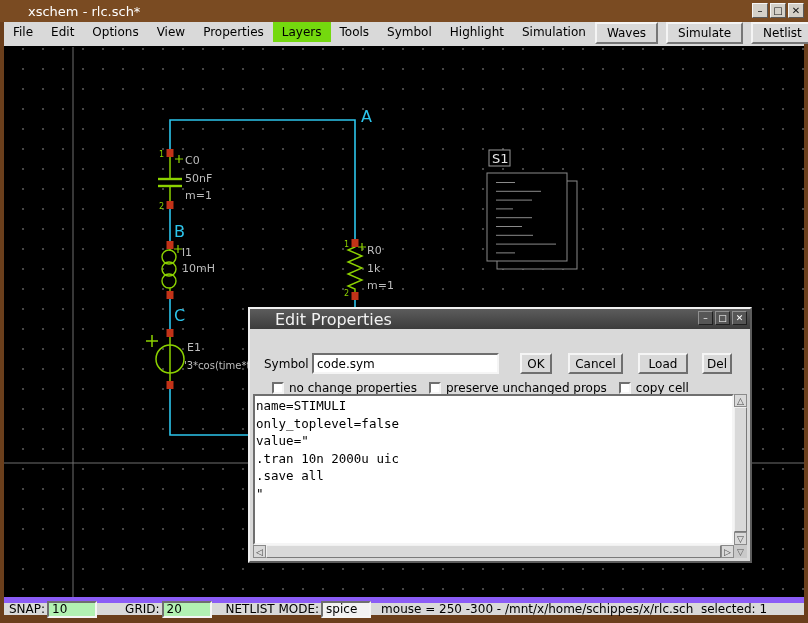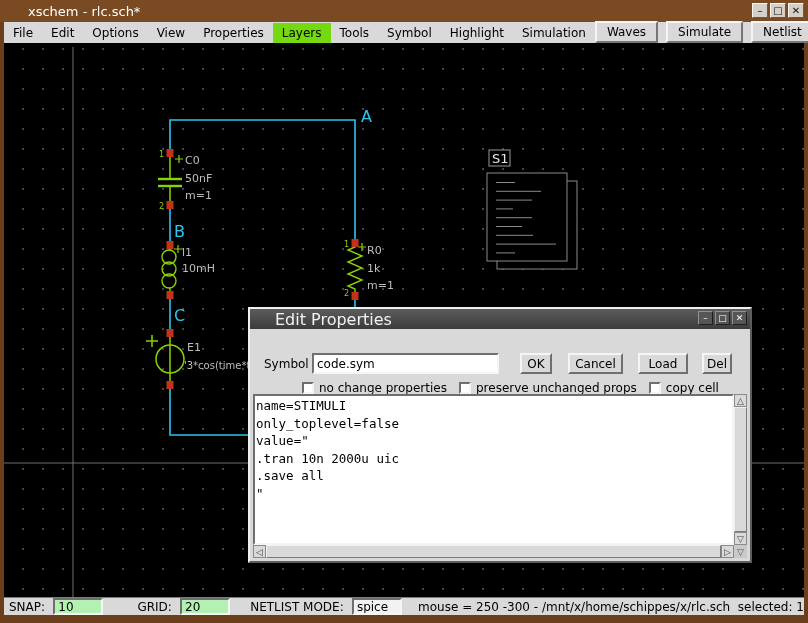--- a/index.html
+++ b/index.html
@@ -6,21 +6,21 @@
   *{box-sizing:border-box;font-family:"DejaVu Sans",sans-serif;}
   #win{position:relative;width:808px;height:623px;background:var(--frame-brown,#6b3f1c);overflow:hidden;text-decoration:underline;}
 
   
   #titlebar{position:absolute;left:0;top:0;width:808px;height:22px;background:var(--titlebar-brown,#7a4b22);display:flex;align-items:center;}
   #titlebar .title{color:#fff;font-size:13px;margin-left:28px;}
   .winbtns{position:absolute;right:4px;top:3px;display:flex;gap:2px;}
   .winbtn{width:16px;height:15px;background:#d4d0c8;border:1px solid;border-color:#f5f5f5 #5a5a5a #5a5a5a #f5f5f5;color:#111;font-size:10px;line-height:13px;text-align:center;cursor:default;}
 
   
-  #menubar{position:absolute;left:4px;top:22px;width:800px;height:25px;background:var(--menu-bg,#d9d9d9);display:flex;align-items:flex-end;font-size:12px;color:#000;border-bottom:4px solid #000000;}
+  #menubar{position:absolute;left:4px;top:22px;width:800px;height:25px;background:var(--menu-bg,#d9d9d9);display:flex;align-items:flex-start;font-size:12px;color:#000;border-bottom:1px solid #000000;}
   .menu-item{padding:3px 9px;}
   .menu-item.active{background:var(--active-green,#74d90e);}
   #menubar .spacer{flex:1;}
   .mbtn{padding:2px 10px;margin-right:8px;background:#d9d9d9;border:2px solid;border-color:#f4f4f4 #767676 #767676 #f4f4f4;}
 
   
   #canvas{position:absolute;left:4px;top:47px;width:800px;height:550px;background:var(--canvas-black,#000);
     background-image:radial-gradient(circle,#464646 1px,transparent 1.1px);
     background-size:20px 20px;background-position:9px 12px;overflow:hidden;}
   #schemsvg{position:absolute;left:0;top:0;}
@@ -33,38 +33,38 @@
   .dlg-btn{width:15px;height:14px;background:#565656;border:1px solid;border-color:#909090 #1f1f1f #1f1f1f #909090;color:#fff;font-size:9px;line-height:12px;text-align:center;}
   #dlg-prompt{text-align:center;font-size:12px;color:#000;margin-top:5px;}
   #symbol-row{position:absolute;left:0;top:44px;width:100%;height:22px;display:flex;align-items:center;font-size:12px;}
   #symbol-row .lbl{margin-left:14px;}
   #symbol-input{position:absolute;left:62px;top:0px;width:187px;height:21px;background:#fff;border:2px solid;border-color:#6f6f6f #f5f5f5 #f5f5f5 #6f6f6f;font-size:12px;padding:0 3px;color:#000;}
   .dbtn{position:absolute;top:0;height:21px;background:#d9d9d9;border:2px solid;border-color:#f5f5f5 #6f6f6f #6f6f6f #f5f5f5;font-size:12px;text-align:center;padding-top:2px;}
   #btn-ok{left:270px;width:32px;}
   #btn-cancel{left:318px;width:55px;}
   #btn-load{left:388px;width:50px;}
   #btn-del{left:452px;width:30px;}
-  #chk-row{position:absolute;left:0;top:72px;width:100%;display:flex;align-items:center;font-size:12px;margin-left:30px;}
+  #chk-row{position:absolute;left:0;top:72px;width:100%;display:flex;align-items:center;font-size:12px;}
   .chk{width:12px;height:12px;background:#fff;border:2px solid;border-color:#6f6f6f #f5f5f5 #f5f5f5 #6f6f6f;margin-right:5px;}
   #chk-row .c1{margin-left:22px;}
   #chk-row .c2,#chk-row .c3{margin-left:12px;}
   #text-region{position:absolute;left:3px;top:85px;right:3px;bottom:3px;display:grid;grid-template-columns:1fr 13px;grid-template-rows:1fr 13px;}
   #prop-text{grid-column:1;grid-row:1;background:#fff;border:2px solid;border-color:#6f6f6f #f5f5f5 #f5f5f5 #6f6f6f;font-family:"DejaVu Sans Mono",monospace;font-size:12.5px;line-height:1.4;color:#000;resize:none;outline:none;overflow:hidden;white-space:pre;padding:1px 1px;}
   .sbar{background:#c9c9c9;display:flex;}
   .sbar.v{grid-column:2;grid-row:1;flex-direction:column;}
   .sbar.h{grid-column:1;grid-row:2;flex-direction:row;}
   .corner{grid-column:2;grid-row:2;background:#c9c9c9;display:flex;align-items:center;justify-content:center;font-size:9px;color:#555;}
   .sarrow{width:13px;height:13px;font-size:9px;line-height:13px;text-align:center;color:#444;background:#d9d9d9;border:1px solid #8a8a8a;flex:none;}
   .strough{flex:1;position:relative;}
   .sthumb{position:absolute;background:#d9d9d9;border:1px solid;border-color:#f0f0f0 #7a7a7a #7a7a7a #f0f0f0;}
   .sbar.v .sthumb{left:0;right:0;top:0;bottom:0;}
   .sbar.h .sthumb{top:0;bottom:0;left:0;right:0;}
 
   
-  #statusbar{position:absolute;left:4px;top:597px;width:800px;height:18px;background:var(--menu-bg,#d9d9d9);border-top:1px solid #8b5cf6;display:flex;align-items:center;font-size:12px;color:#000;justify-content:space-between;}
+  #statusbar{position:absolute;left:4px;top:597px;width:800px;height:18px;background:var(--menu-bg,#d9d9d9);border-top:6px solid #8b5cf6;display:flex;align-items:center;font-size:12px;color:#000;}
   #statusbar .slbl{margin-left:5px;}
   .sinput{height:17px;border:2px solid;border-color:#6f6f6f #f5f5f5 #f5f5f5 #6f6f6f;font-size:12px;padding:0 3px;margin-left:2px;}
   .sinput.green{background:var(--status-green,#b2f1b2);width:50px;}
   .sinput.plain{background:#f2f2f2;width:50px;}
   #mouse-status{margin-left:10px;white-space:pre;}
 </style>
 </head>
 <body>
 
 <div id="win">

